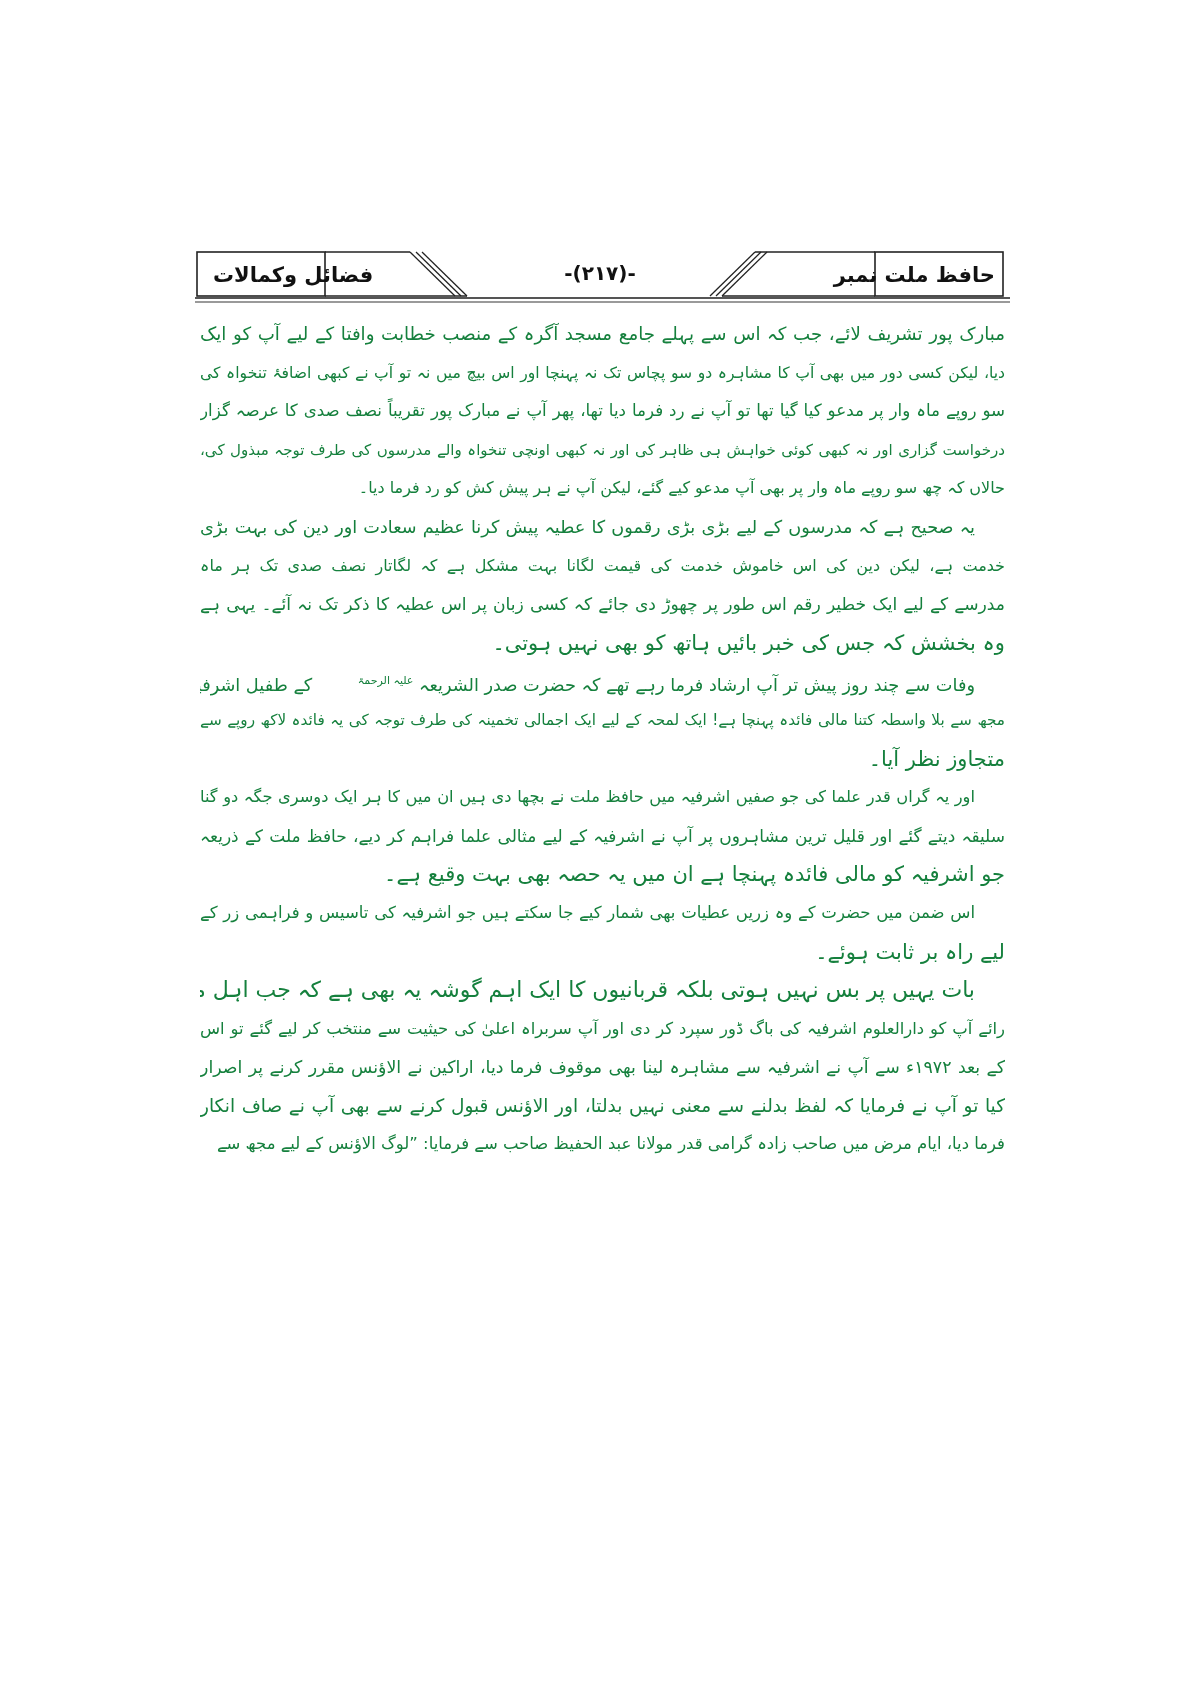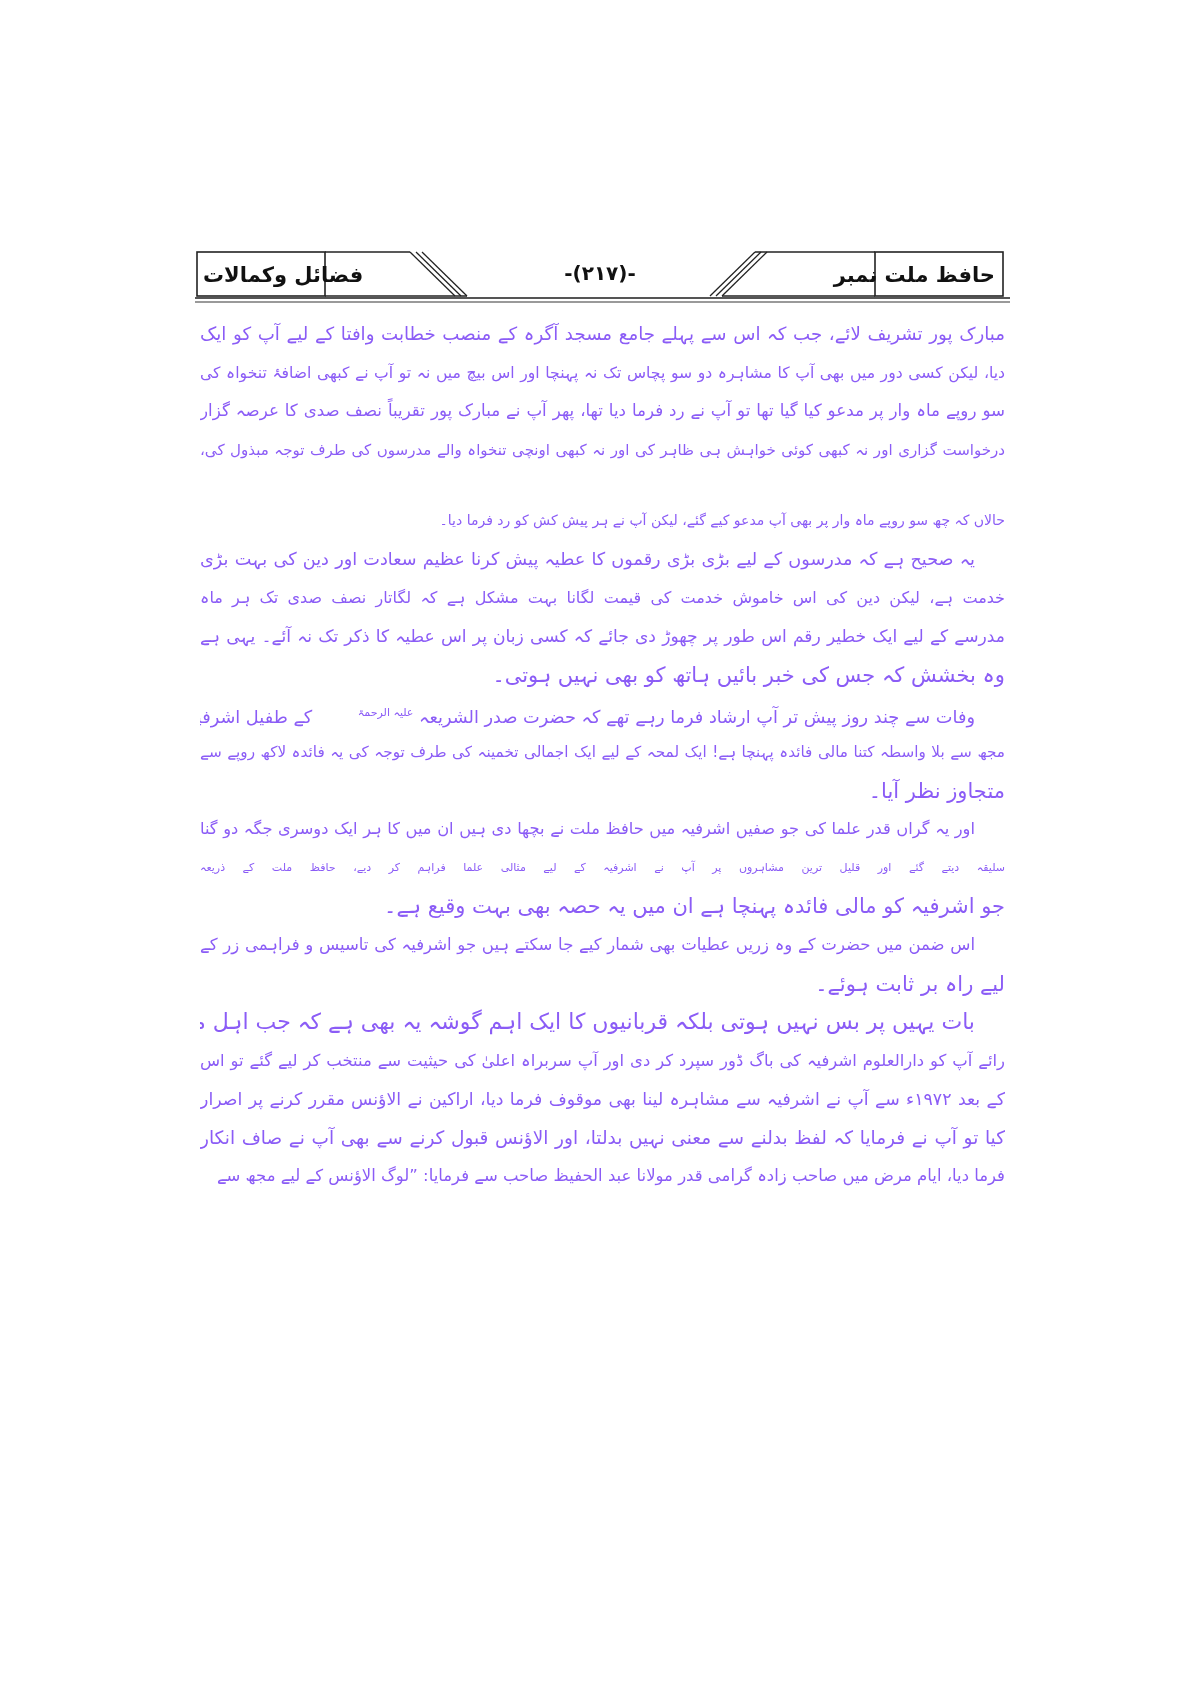--- a/index.html
+++ b/index.html
@@ -44,21 +44,21 @@
       line-height: 34px;
       font-size: 21px;
       font-weight: bold;
       direction: rtl;
       white-space: nowrap;
     }
     .hdr-right-text {
       right: 10px;
     }
     .hdr-left-text {
-      left: 8px;
+      left: 18px;
     }
     .hdr-page-number {
       position: absolute;
       left: 0;
       width: 810px;
       top: 6px;
       text-align: center;
       font-size: 20px;
       line-height: 34px;
       direction: rtl;
@@ -84,21 +84,21 @@
     .body {
       position: absolute;
       left: 200px;
       top: 315px;
       width: 805px;
       direction: rtl;
       text-align: justify;
       font-family: "DejaVu Sans", sans-serif;
       font-size: 21px;
       line-height: 38.6px;
-      color: #8b5cf6;
+      color: #15803d;
     }
     .para {
       margin: 0;
       padding: 0;
     }
     .line {
       display: block;
       white-space: nowrap;
       text-align: justify;
       text-align-last: justify;
@@ -150,36 +150,36 @@
   </div>
   <div class="hdr-rule"></div>
   <div class="hdr-rule2"></div>
 
   <div class="body" id="body-text">
       <div class="para">
         <span class="line" style="display: block; font-size: 18.21px;">مبارک پور تشریف لائے، جب کہ اس سے پہلے جامع مسجد آگرہ کے منصب خطابت وافتا کے لیے آپ کو ایک</span>
         <span class="line" style="display: block; font-size: 15.63px;">دیا، لیکن کسی دور میں بھی آپ کا مشاہرہ دو سو پچاس تک نہ پہنچا اور اس بیچ میں نہ تو آپ نے کبھی اضافۂ تنخواہ کی</span>
         <span class="line" style="display: block; font-size: 16.68px;">سو روپے ماہ وار پر مدعو کیا گیا تھا تو آپ نے رد فرما دیا تھا، پھر آپ نے مبارک پور تقریباً نصف صدی کا عرصہ گزار</span>
         <span class="line" style="display: block; font-size: 15.05px;">درخواست گزاری اور نہ کبھی کوئی خواہش ہی ظاہر کی اور نہ کبھی اونچی تنخواہ والے مدرسوں کی طرف توجہ مبذول کی،</span>
-        <span class="line last" style="display: block; font-size: 14px; margin-top: 32px;">حالاں کہ چھ سو روپے ماہ وار پر بھی آپ مدعو کیے گئے، لیکن آپ نے ہر پیش کش کو رد فرما دیا۔</span>
+        <span class="line last" style="display: block; font-size: 16px;">حالاں کہ چھ سو روپے ماہ وار پر بھی آپ مدعو کیے گئے، لیکن آپ نے ہر پیش کش کو رد فرما دیا۔</span>
       </div>
       <div class="para">
         <span class="line indent" style="display: block; font-size: 17.66px;">یہ صحیح ہے کہ مدرسوں کے لیے بڑی بڑی رقموں کا عطیہ پیش کرنا عظیم سعادت اور دین کی بہت بڑی</span>
         <span class="line" style="display: block; font-size: 16px;">خدمت ہے، لیکن دین کی اس خاموش خدمت کی قیمت لگانا بہت مشکل ہے کہ لگاتار نصف صدی تک ہر ماہ</span>
         <span class="line" style="display: block; font-size: 17.13px;">مدرسے کے لیے ایک خطیر رقم اس طور پر چھوڑ دی جائے کہ کسی زبان پر اس عطیہ کا ذکر تک نہ آئے۔ یہی ہے</span>
         <span class="line last" style="display: block;">وہ بخشش کہ جس کی خبر بائیں ہاتھ کو بھی نہیں ہوتی۔</span>
       </div>
       <div class="para">
         <span class="line indent" style="display: block; font-size: 17.74px;">وفات سے چند روز پیش تر آپ ارشاد فرما رہے تھے کہ حضرت صدر الشریعہ <span class="honorific">علیہ الرحمۃ</span> کے طفیل اشرفیہ کو</span>
         <span class="line" style="display: block; font-size: 15.23px;">مجھ سے بلا واسطہ کتنا مالی فائدہ پہنچا ہے! ایک لمحہ کے لیے ایک اجمالی تخمینہ کی طرف توجہ کی یہ فائدہ لاکھ روپے سے</span>
         <span class="line last" style="display: block;">متجاوز نظر آیا۔</span>
       </div>
       <div class="para">
         <span class="line indent" style="display: block; font-size: 16.27px;">اور یہ گراں قدر علما کی جو صفیں اشرفیہ میں حافظ ملت نے بچھا دی ہیں ان میں کا ہر ایک دوسری جگہ دو گنا</span>
-        <span class="line" style="display: block; font-size: 11px;">سلیقہ دیتے گئے اور قلیل ترین مشاہروں پر آپ نے اشرفیہ کے لیے مثالی علما فراہم کر دیے، حافظ ملت کے ذریعہ</span>
+        <span class="line" style="display: block; font-size: 17px;">سلیقہ دیتے گئے اور قلیل ترین مشاہروں پر آپ نے اشرفیہ کے لیے مثالی علما فراہم کر دیے، حافظ ملت کے ذریعہ</span>
         <span class="line last" style="display: block;">جو اشرفیہ کو مالی فائدہ پہنچا ہے ان میں یہ حصہ بھی بہت وقیع ہے۔</span>
       </div>
       <div class="para">
         <span class="line indent" style="display: block; font-size: 16.52px;">اس ضمن میں حضرت کے وہ زریں عطیات بھی شمار کیے جا سکتے ہیں جو اشرفیہ کی تاسیس و فراہمی زر کے</span>
         <span class="line last" style="display: block;">لیے راہ بر ثابت ہوئے۔</span>
       </div>
       <div class="para">
         <span class="line indent" style="display: block; font-size: 22px;">بات یہیں پر بس نہیں ہوتی بلکہ قربانیوں کا ایک اہم گوشہ یہ بھی ہے کہ جب اہل مبارک پور نے باتفاق</span>
         <span class="line" style="display: block; font-size: 16.44px;">رائے آپ کو دارالعلوم اشرفیہ کی باگ ڈور سپرد کر دی اور آپ سربراہ اعلیٰ کی حیثیت سے منتخب کر لیے گئے تو اس</span>
         <span class="line" style="display: block; font-size: 17.38px;">کے بعد ۱۹۷۲ء سے آپ نے اشرفیہ سے مشاہرہ لینا بھی موقوف فرما دیا، اراکین نے الاؤنس مقرر کرنے پر اصرار</span>

